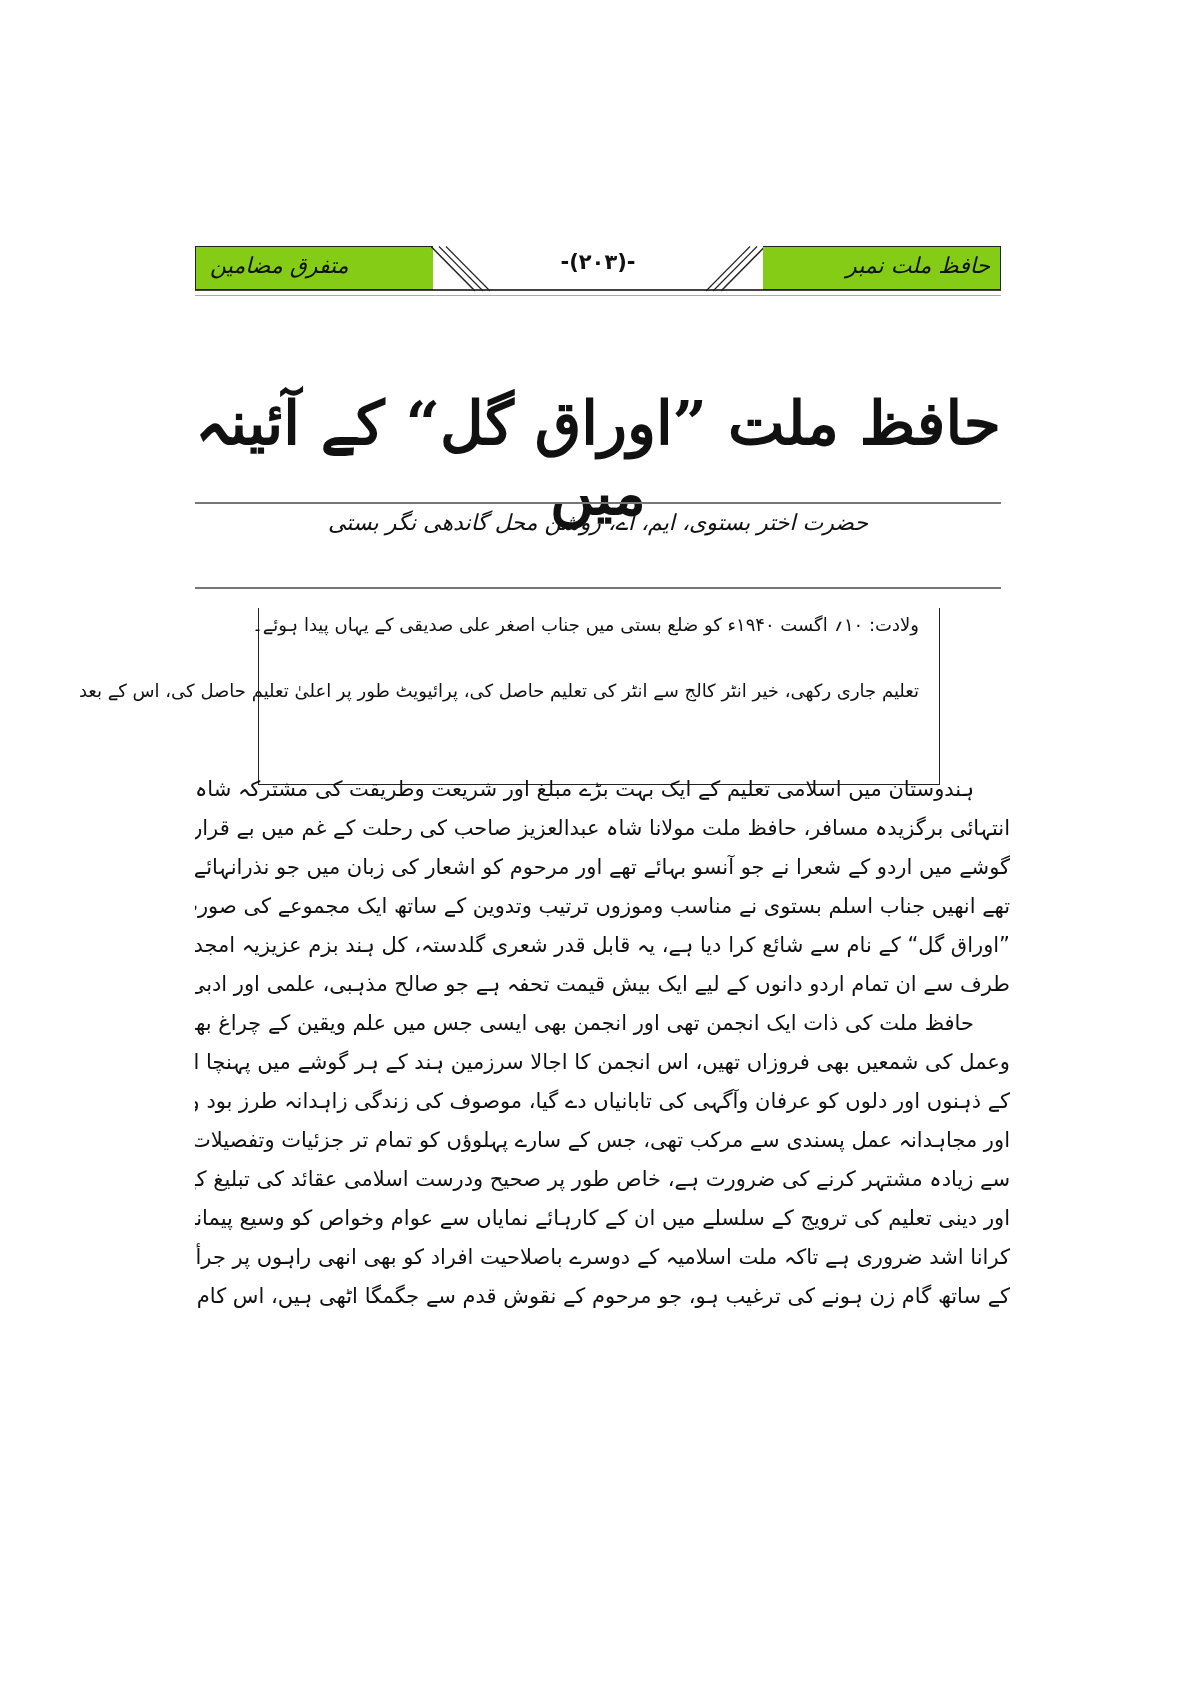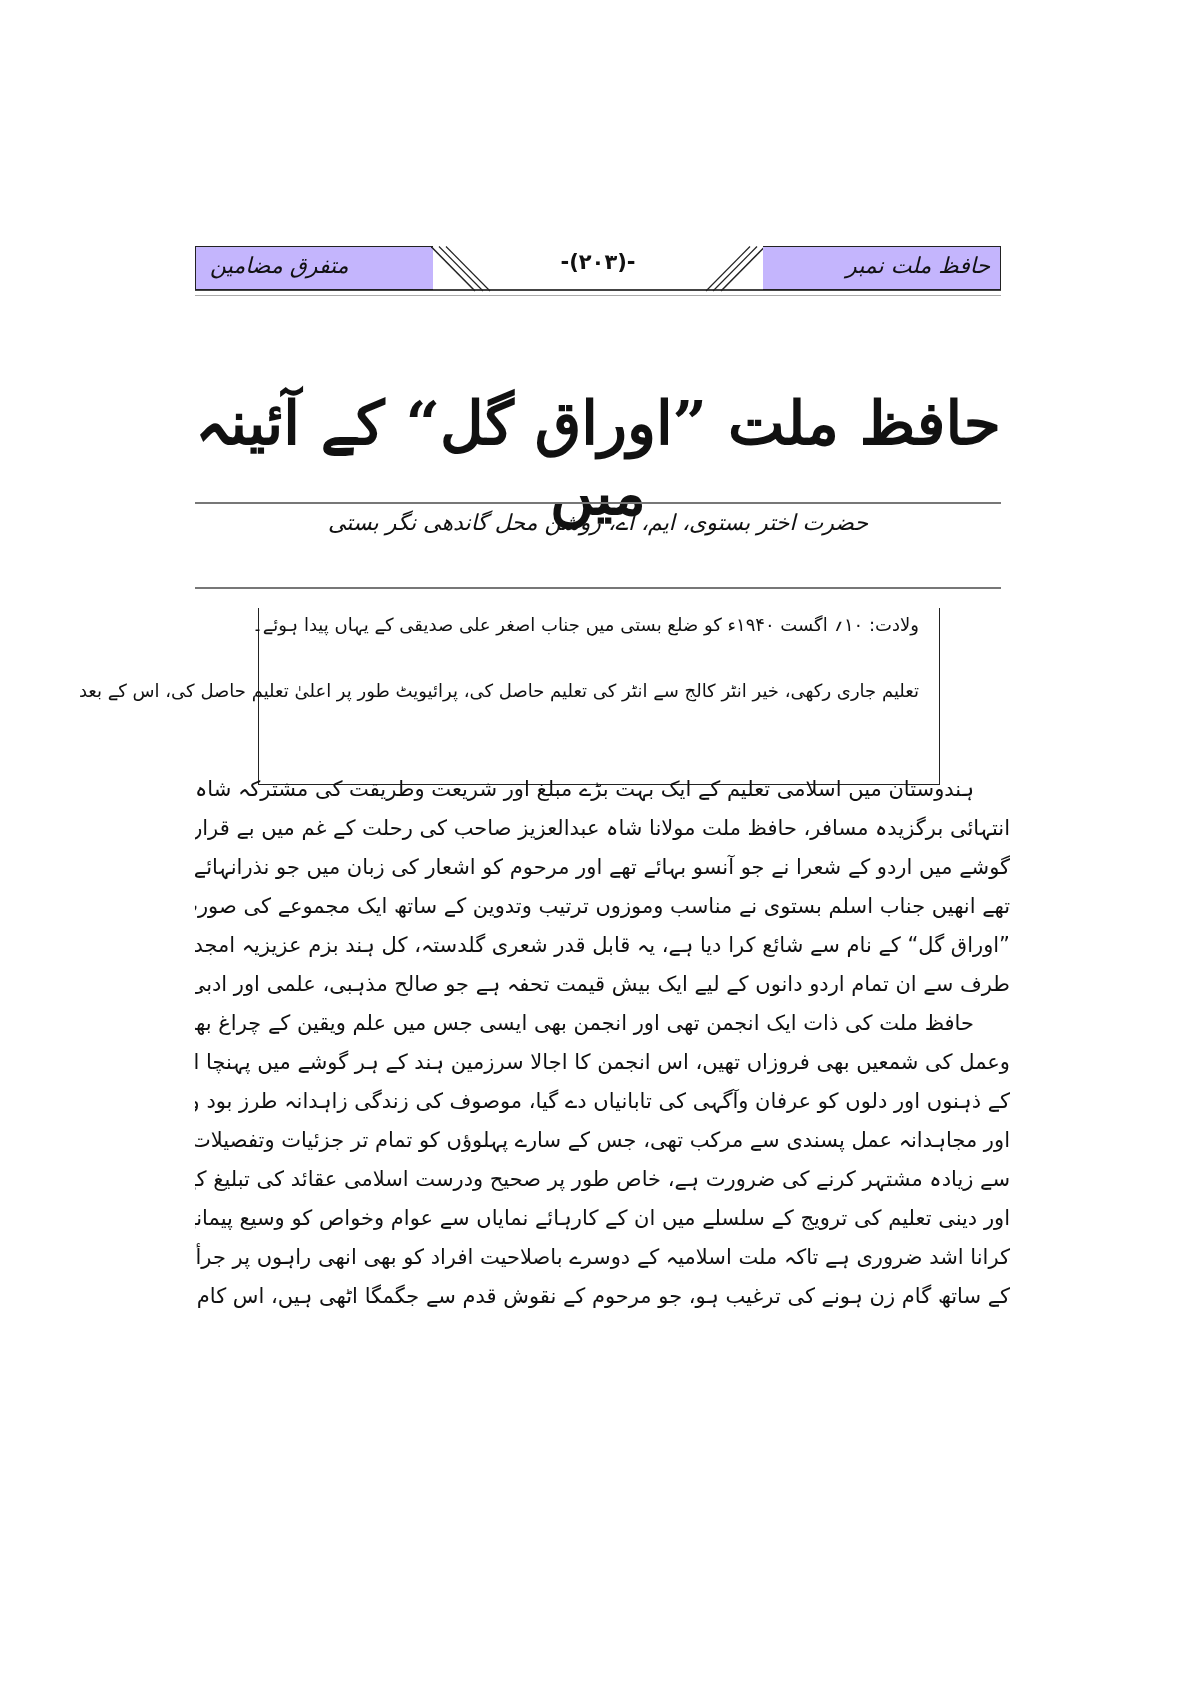--- a/index.html
+++ b/index.html
@@ -1,21 +1,21 @@
 <!DOCTYPE html>
 <html><head>
   <meta charset="utf-8">
   <style>
     html, body { margin: 0; padding: 0; background: #ffffff; }
     body { width: 1190px; height: 1684px; position: relative; overflow: hidden; font-family: "DejaVu Sans", sans-serif; color: #111; }
     .page { position: absolute; left: 0; top: 0; width: 1190px; height: 1684px; }
 
     
     .header { position: absolute; left: 195px; top: 246px; width: 806px; height: 50px; }
-    .hdr-box { position: absolute; top: 0; height: 44px; border: 1.5px solid #222; background: #c4b5fd; box-sizing: border-box; }
+    .hdr-box { position: absolute; top: 0; height: 44px; border: 1.5px solid #222; background: #84cc16; box-sizing: border-box; }
     .hdr-left { left: 0; width: 238px; border-right: none; }
     .hdr-right { right: 0; width: 238px; border-left: none; }
     .hdr-label { position: absolute; top: 6px; font-size: 22px; font-style: italic; direction: rtl; white-space: nowrap; }
     .hdr-left .hdr-label { left: 14px; }
     .hdr-right .hdr-label { right: 10px; }
     .hdr-base { position: absolute; left: 0; right: 0; top: 43px; height: 4px; border-top: 2px solid #444; border-bottom: 1px solid #aaa; }
     .hdr-page { position: absolute; left: 0; right: 0; top: 4px; text-align: center; font-size: 21px; font-weight: bold; direction: rtl; }
     svg.diag { position: absolute; top: 0; }
 
     

